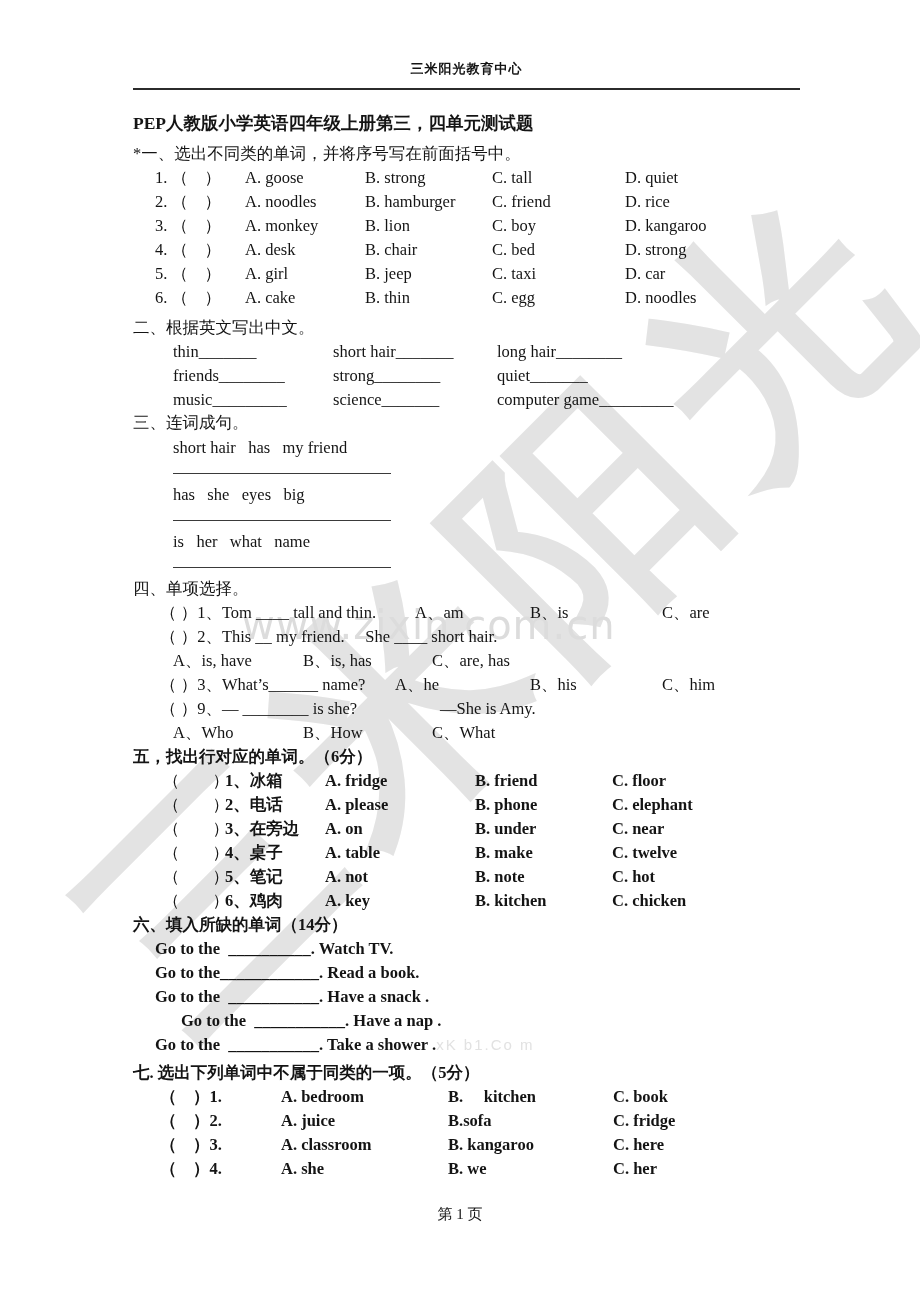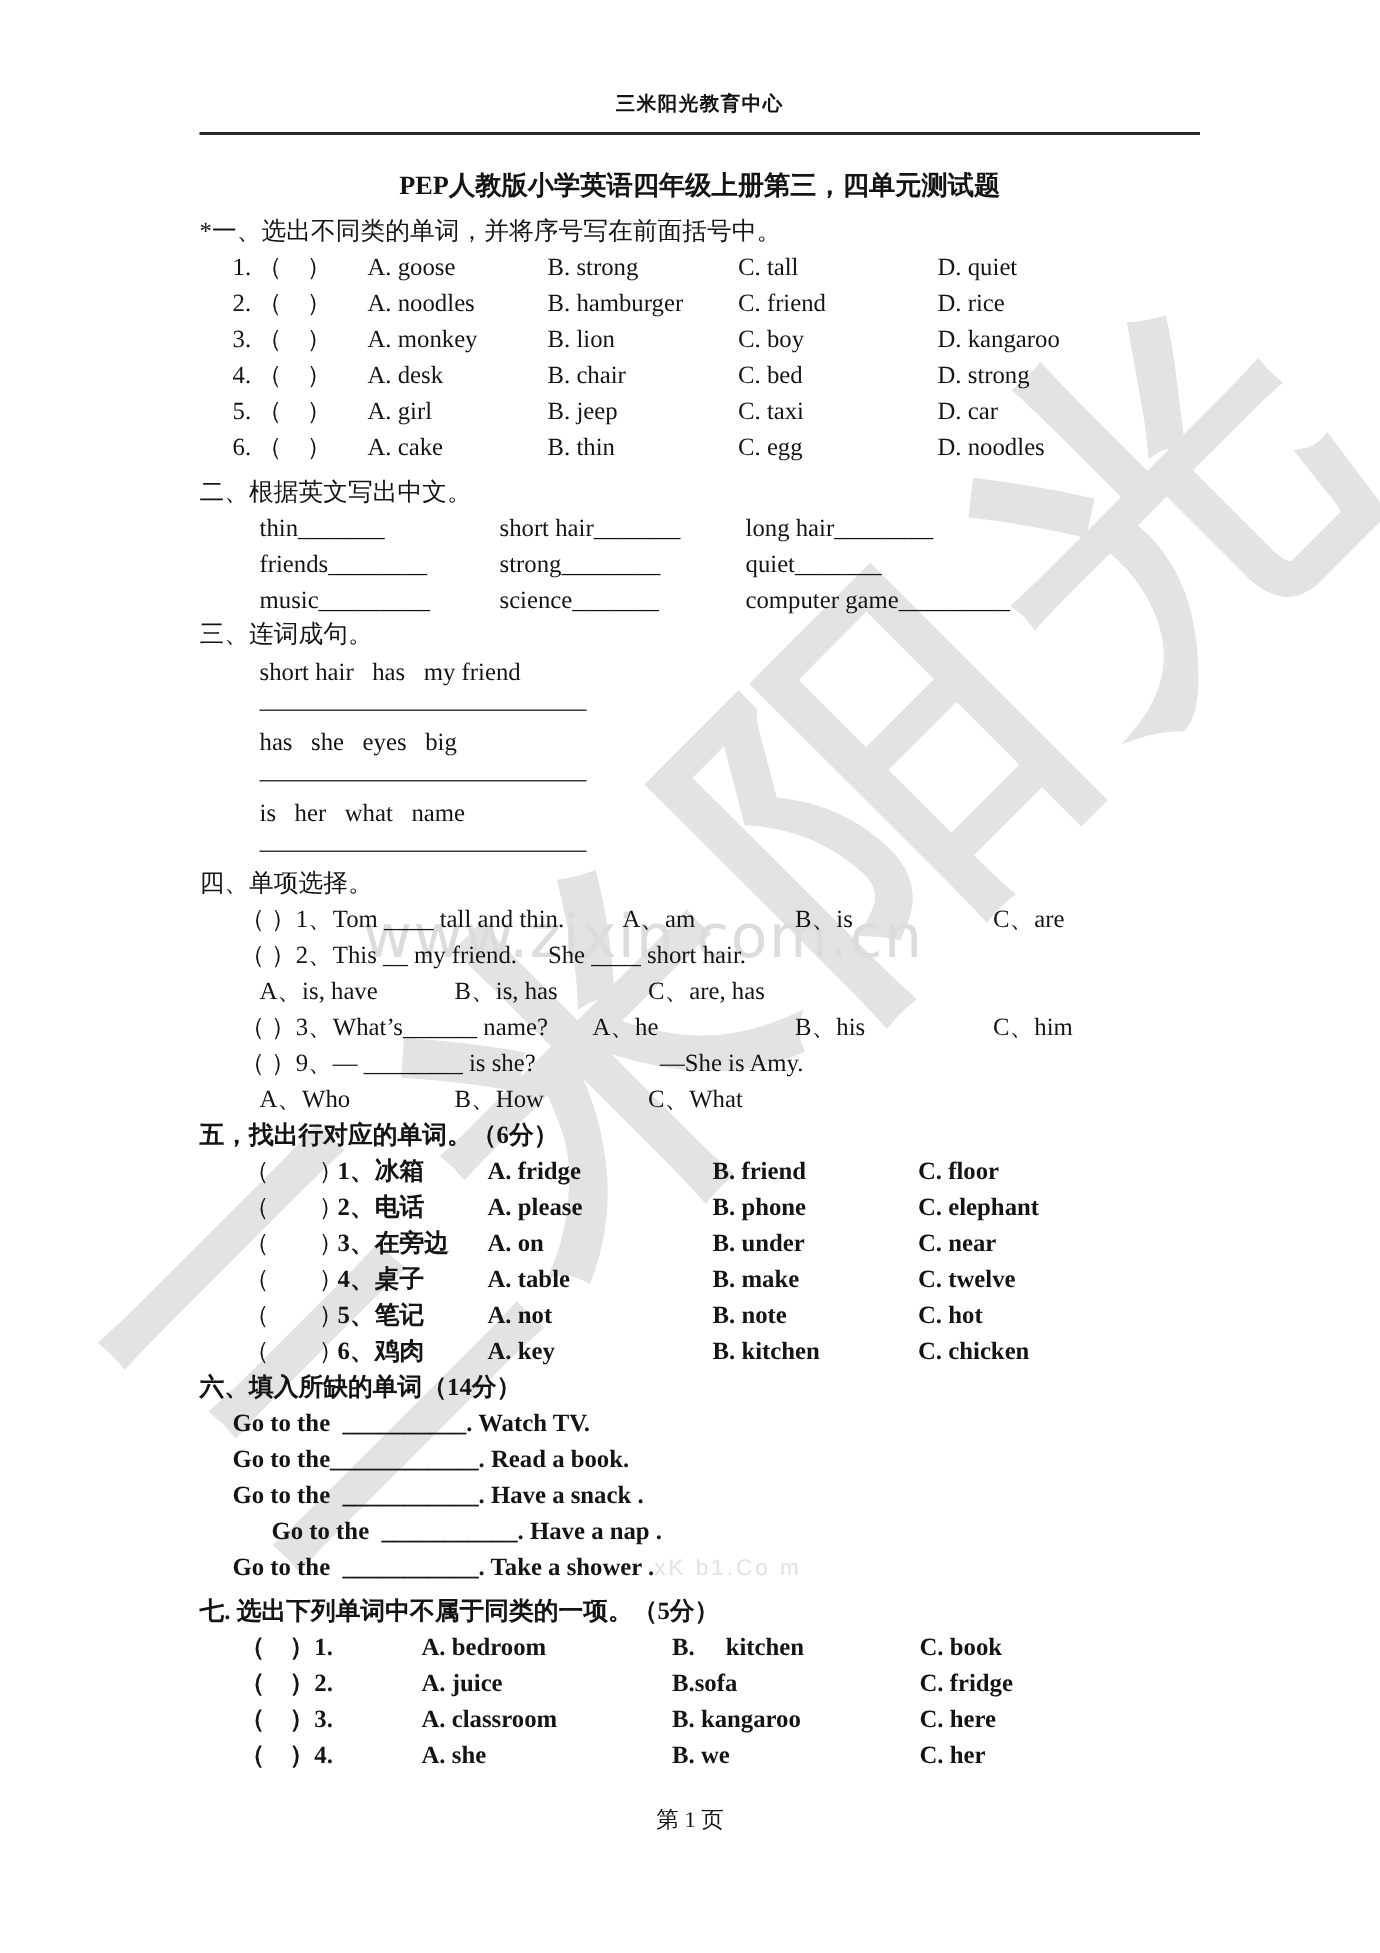--- a/index.html
+++ b/index.html
@@ -28,21 +28,21 @@
   }
   .wm-inline{
     color:#e2e2e2;
     font-family:"Liberation Sans",sans-serif;
     font-weight:normal;font-size:15px;letter-spacing:2px;
   }
   
   .content{position:relative;z-index:1;padding:0 120px 0 133px;}
   .org{ text-align:center; padding-top:56px; font-size:13px; line-height:26px; letter-spacing:1px;font-weight:bold;}
   .rule{ border-bottom:2px solid #2b2b2b; margin-top:6px;}
-  .title{ margin-top:20px; text-align:center; font-weight:bold; font-size:17.5px; line-height:26px;}
+  .title{ margin-top:20px; text-align:left; font-weight:bold; font-size:17.5px; line-height:26px;}
   .h-reg{ line-height:24px; margin-top:6px;}
   .h-bold{ line-height:24px; font-weight:bold;}
   .mt4{margin-top:4px;}
   
   .s1-row{display:flex;margin-left:22px;line-height:24px;}
   .s1-row .c-n{width:90px;white-space:pre;}
   .s1-row .c-a{width:120px;}
   .s1-row .c-b{width:127px;}
   .s1-row .c-c{width:133px;}
   .s1-row .c-d{flex:1;}

